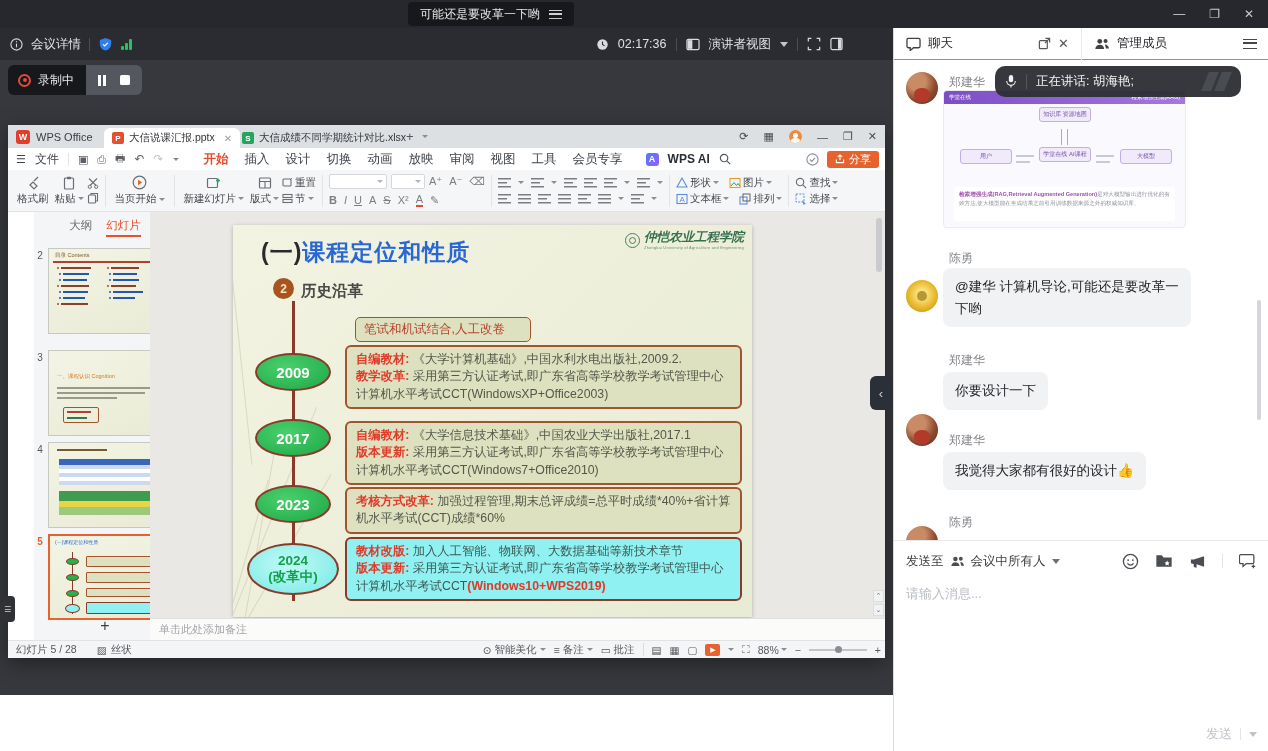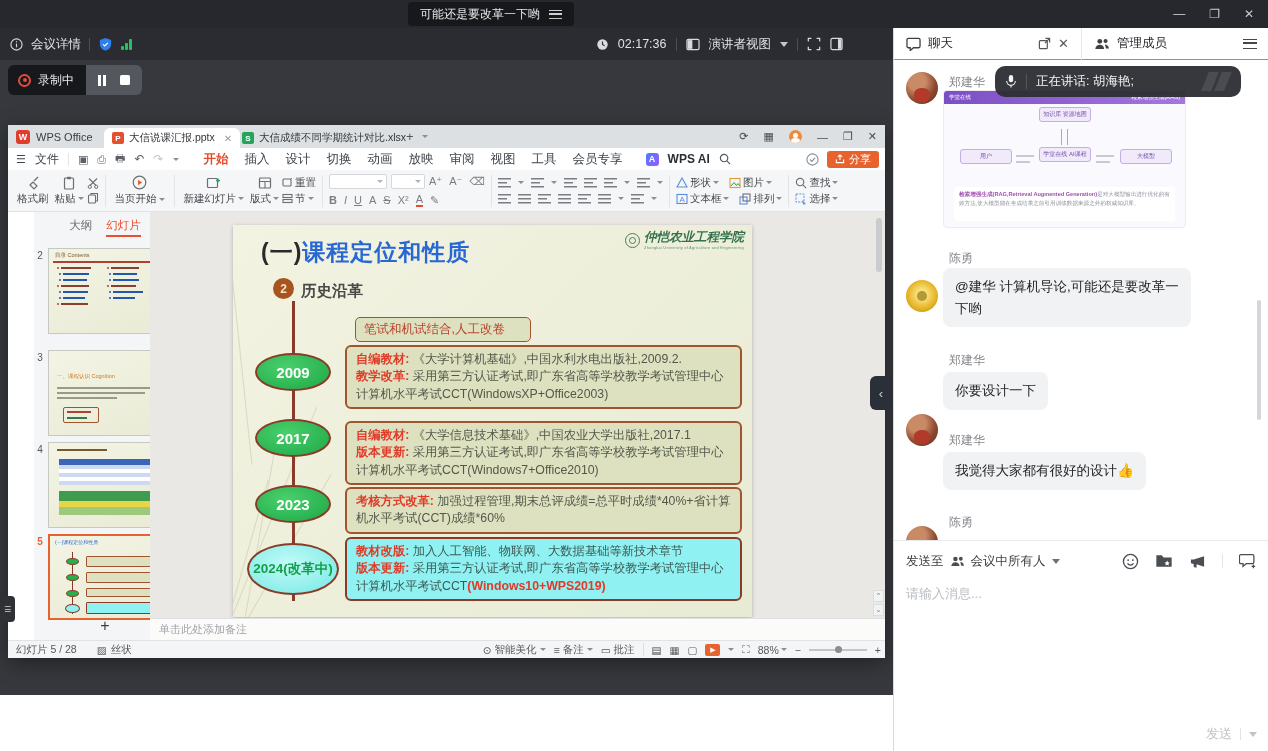--- a/index.html
+++ b/index.html
@@ -109,21 +109,21 @@
   .logo{right:8px;top:6px;gap:4px;}
   .logo-ring{width:15px;height:15px;border:1.6px solid #4e7d5f;border-radius:50%;position:relative;}
   .logo-ring:before{content:"";position:absolute;left:3px;top:3px;width:5px;height:5px;border:1px solid #4e7d5f;border-radius:50%;}
   .logo-cn{font-family:"Liberation Serif","DejaVu Serif",serif;font-style:italic;font-weight:bold;font-size:12.5px;color:#35714e;line-height:1;}
   .logo-en{font-size:4px;color:#6b8f7d;letter-spacing:.2px;}
   .badge2{left:40px;top:53px;width:21px;height:21px;border-radius:50%;background:#a8541f;color:#f3e3c3;font-size:12px;font-weight:bold;display:flex;align-items:center;justify-content:center;}
   .sec-title{left:68px;top:56px;font-size:15.5px;font-weight:bold;color:#4a4a48;}
   .tline{left:59px;top:76px;width:2.5px;height:300px;background:#8a3a28;}
   .callout{left:122px;top:92px;width:176px;background:#dde1bf;border:1.5px solid #a2542f;border-radius:5px;padding:3px 8px;font-size:12.5px;color:#b8442e;}
   .yr{width:76px;height:38px;border-radius:50%;background:radial-gradient(ellipse at 40% 35%,#49d06c,#1ea747);border:2px solid #8a3a28;color:#fff;font-size:15px;font-weight:bold;display:flex;align-items:center;justify-content:center;left:22px;}
-  .yr.cy{left:14px;width:92px;height:52px;background:radial-gradient(ellipse at 45% 40%,#c2fbf7,#74e8e4);color:#12a14b;font-size:13.5px;flex-direction:row;line-height:1.15;}
+  .yr.cy{left:14px;width:92px;height:52px;background:radial-gradient(ellipse at 45% 40%,#c2fbf7,#74e8e4);color:#12a14b;font-size:13.5px;flex-direction:column;line-height:1.15;}
   .tbox{left:112px;width:397px;background:#dde1bf;border:2px solid #a2542f;border-radius:6px;padding:4px 9px;font-size:12.3px;line-height:1.42;color:#53584a;}
   .tbox p{margin:0;}
   .tbox .rl{color:#e13a28;font-weight:bold;}
   .tbox.cy{background:#8ff1f1;color:#3d5a55;border-color:#8a3a28;}
 
   
   .chat{left:893px;top:28px;width:375px;height:723px;background:#fff;border-left:1px solid #d9dadc;}
   .chat-header{left:0;top:0;width:375px;height:32px;border-bottom:1px solid #f97316;display:flex;}
   .ch-half{display:flex;align-items:center;padding:0 12px;gap:7px;font-size:12.5px;color:#26282d;}
   .ch-div{width:1px;height:32px;background:#e8e9eb;}

